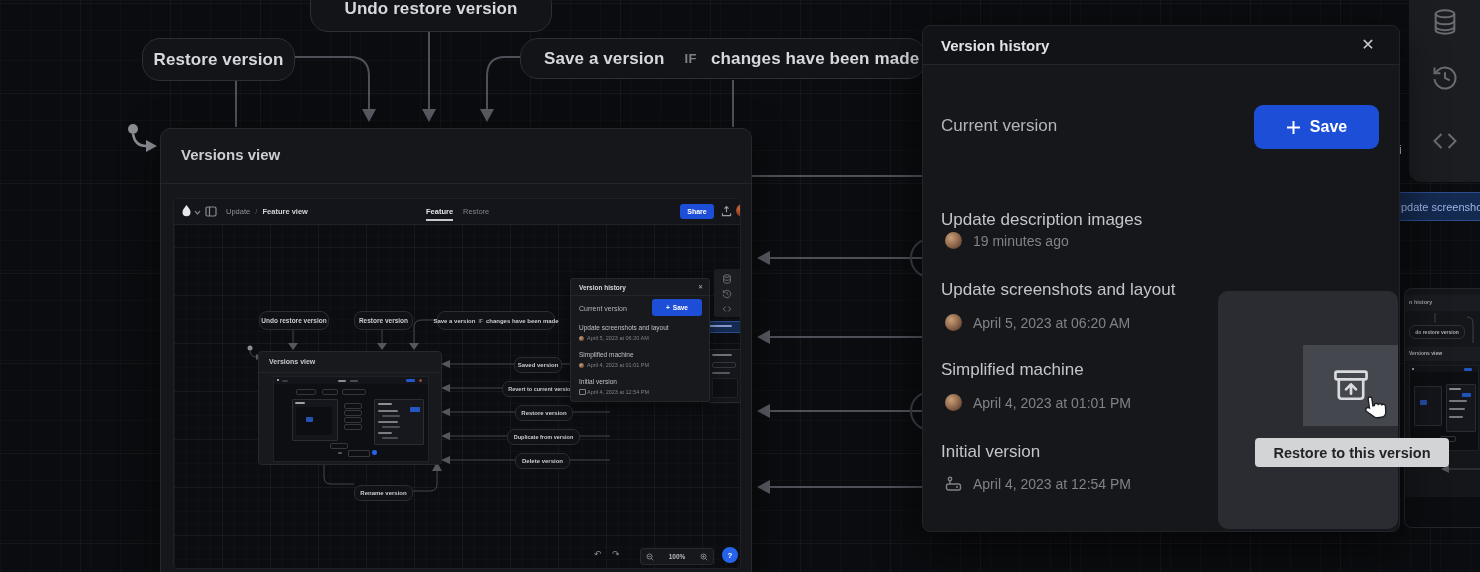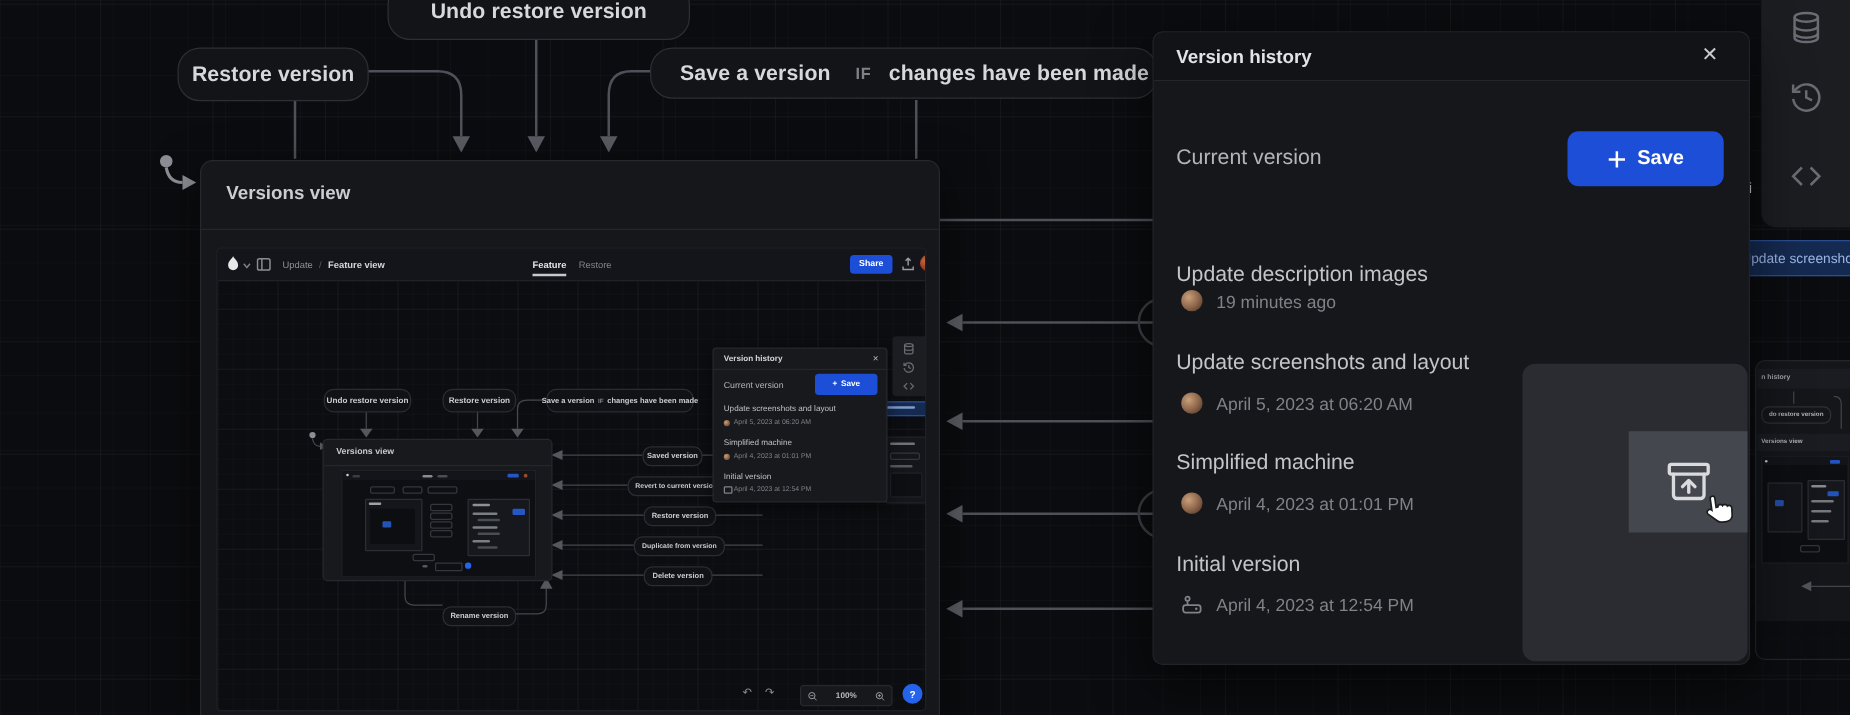--- a/index.html
+++ b/index.html
@@ -482,17 +482,20 @@
   <button id="restore-btn">
     <svg width="40" height="40" viewBox="0 0 36 36">
       <g stroke="#dadbde" stroke-width="2.4" fill="none" stroke-linecap="round" stroke-linejoin="round">
         <rect x="4" y="5" width="28" height="7" rx="1.5"></rect>
         <path d="M7,12 V27 a2.5,2.5 0 0 0 2.5,2.5 H26.5 a2.5,2.5 0 0 0 2.5,-2.5 V12"></path>
         <path d="M18,25 V17"></path>
         <path d="M13.5,21 L18,16.5 L22.5,21"></path>
       </g>
     </svg>
   </button>
+  <div id="tooltip">
+    <span>Restore to this version</span>
+  </div>
   <svg id="cursor" width="26" height="27" viewBox="0 0 21 21">
     <path d="M7.5 1.5 C8.3 1.5 9 2.2 9 3 V9 L10.2 8.8 C10.3 7.9 11.1 7.3 12 7.4 C12.6 7.5 13.1 7.9 13.3 8.4 C13.6 8 14.1 7.8 14.7 7.8 C15.5 7.9 16.1 8.4 16.3 9.1 C16.6 8.9 17 8.8 17.4 8.8 C18.4 8.9 19.1 9.8 19 10.8 L18.6 15.2 C18.4 17.4 16.6 19 14.4 19 H11.7 C10.6 19 9.5 18.6 8.7 17.8 L3.4 12.8 C2.7 12.1 2.6 11 3.3 10.3 C3.9 9.6 5 9.5 5.8 10.1 L6 10.3 V3 C6 2.2 6.7 1.5 7.5 1.5 Z" fill="#ffffff" stroke="#1c1d20" stroke-width="1.1"></path>
   </svg>
 
 </div>
 
 </body></html>

